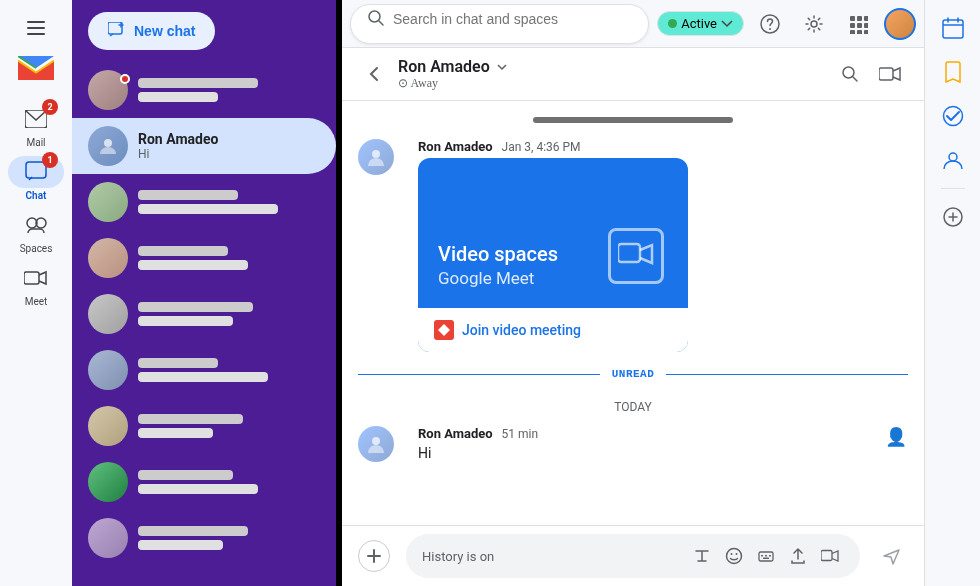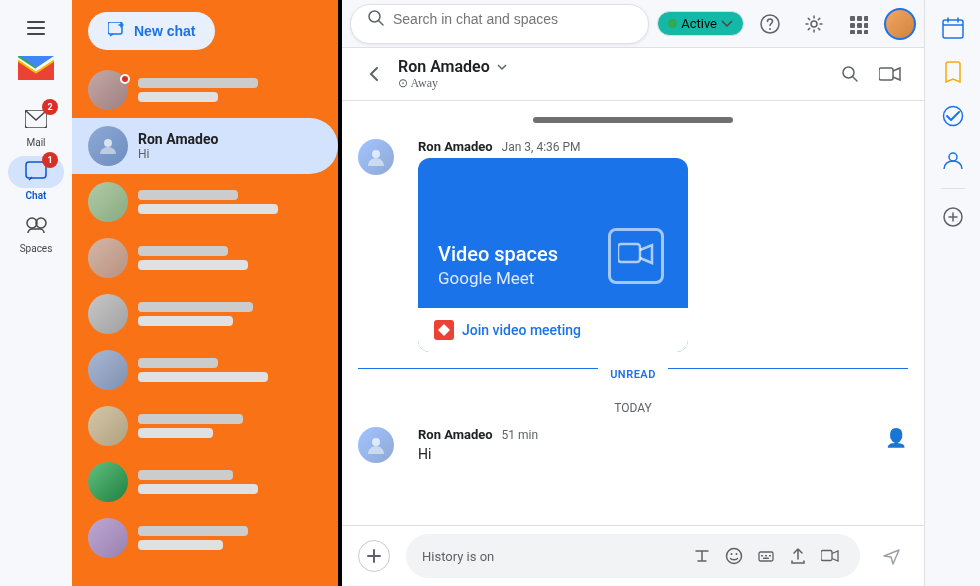--- a/index.html
+++ b/index.html
@@ -49,22 +49,22 @@
       background: #d93025; color: #fff;
       border-radius: 10px; font-size: 9px;
       min-width: 16px; height: 16px;
       display: flex; align-items: center; justify-content: center;
       font-weight: 700; padding: 0 3px;
     }
 
     
     .chat-list-panel {
       width: 270px;
-      background: #f97316;
-      border-right: 4px solid #000000;
+      background: #4c1d95;
+      border-right: 6px solid #000000;
       display: flex;
       flex-direction: column;
       flex-shrink: 0;
     }
     .new-chat-btn {
       margin: 12px 16px;
       background: #e8f0fe;
       border: none;
       border-radius: 20px;
       padding: 10px 20px;
@@ -143,21 +143,21 @@
     }
     .search-input {
       border: none; outline: none; background: transparent;
       font-size: 14px; color: #202124; flex: 1;
     }
     .topbar-right {
       display: flex; align-items: center; gap: 8px;
     }
     .active-badge {
       display: flex; align-items: center; gap: 4px;
-      background: #14b8a6; border: 1px solid #dfe1e5;
+      background: #5eead4; border: 1px solid #dfe1e5;
       border-radius: 20px; padding: 4px 10px;
       font-size: 13px; cursor: pointer;
     }
     .green-dot { width: 9px; height: 9px; background: #34a853; border-radius: 50%; }
     .icon-btn {
       width: 36px; height: 36px; border-radius: 50%;
       display: flex; align-items: center; justify-content: center;
       cursor: pointer; background: transparent; border: none;
     }
     .user-avatar {
@@ -251,22 +251,23 @@
       font-size: 14px; color: #1a73e8; font-weight: 500;
       cursor: pointer;
     }
     .meet-icon {
       width: 20px; height: 20px;
       display: flex; align-items: center; justify-content: center;
     }
 
     
     .unread-divider {
-      display: flex; gap: 12px;
+      display: flex; align-items: center; gap: 12px;
       margin: 8px 0;
+      font-family: Liberation Mono, monospace;
     }
     .divider-line { flex: 1; height: 1px; background: #1a73e8; }
     .divider-label { font-size: 11px; color: #1a73e8; font-weight: 600; letter-spacing: 0.5px; }
     .today-label { text-align: center; font-size: 12px; color: #5f6368; margin: 4px 0; }
 
     
     .input-area {
       display: flex; align-items: center;
       padding: 8px 16px;
       gap: 16px;
@@ -364,20 +365,29 @@
     <div class="nav-item-icon-wrap">
       <svg width="24" height="20" viewBox="0 0 24 20" fill="none">
         <circle cx="8" cy="8" r="5" stroke="#444746" stroke-width="1.5" fill="none"></circle>
         <circle cx="17" cy="8" r="5" stroke="#444746" stroke-width="1.5" fill="none"></circle>
         <path d="M4 18c0-2.2 1.8-4 4-4h8c2.2 0 4 1.8 4 4" stroke="#444746" stroke-width="1.5" fill="none"></path>
       </svg>
     </div>
     <span class="nav-item-label">Spaces</span>
   </div>
 
+  <div class="nav-item">
+    <div class="nav-item-icon-wrap">
+      <svg width="24" height="18" viewBox="0 0 24 18" fill="none">
+        <rect x="0" y="3" width="15" height="12" rx="2" stroke="#444746" stroke-width="1.5" fill="none"></rect>
+        <path d="M15 6L22 3V15L15 12" stroke="#444746" stroke-width="1.5" fill="none"></path>
+      </svg>
+    </div>
+    <span class="nav-item-label">Meet</span>
+  </div>
 </div>
 
 <div class="chat-list-panel">
   <button class="new-chat-btn">
     <svg width="18" height="18" viewBox="0 0 18 18">
       <rect x="0" y="0" width="14" height="12" rx="2" stroke="#1a73e8" stroke-width="1.5" fill="none"></rect>
       <path d="M2 14L5 12" stroke="#1a73e8" stroke-width="1.5"></path>
       <path d="M11 3h4M13 1v4" stroke="#1a73e8" stroke-width="1.5" stroke-linecap="round"></path>
     </svg>
     <span>New chat</span>

